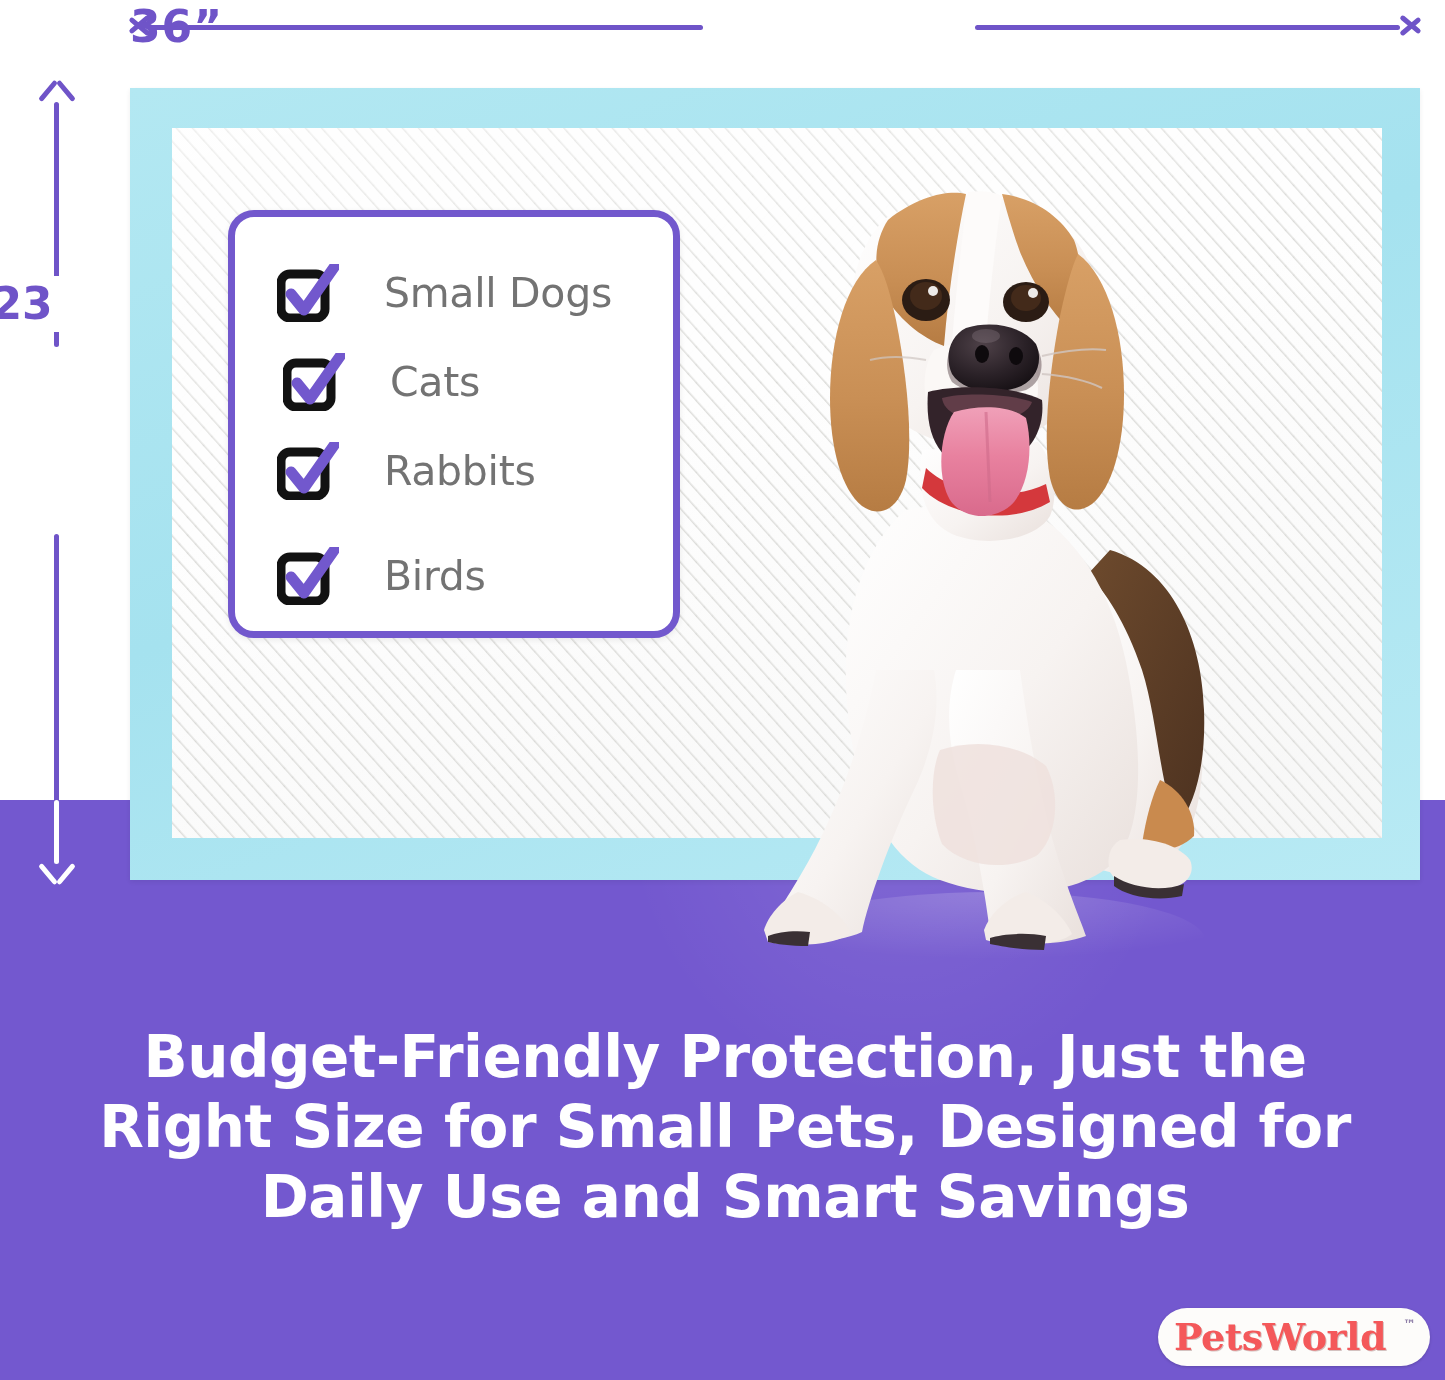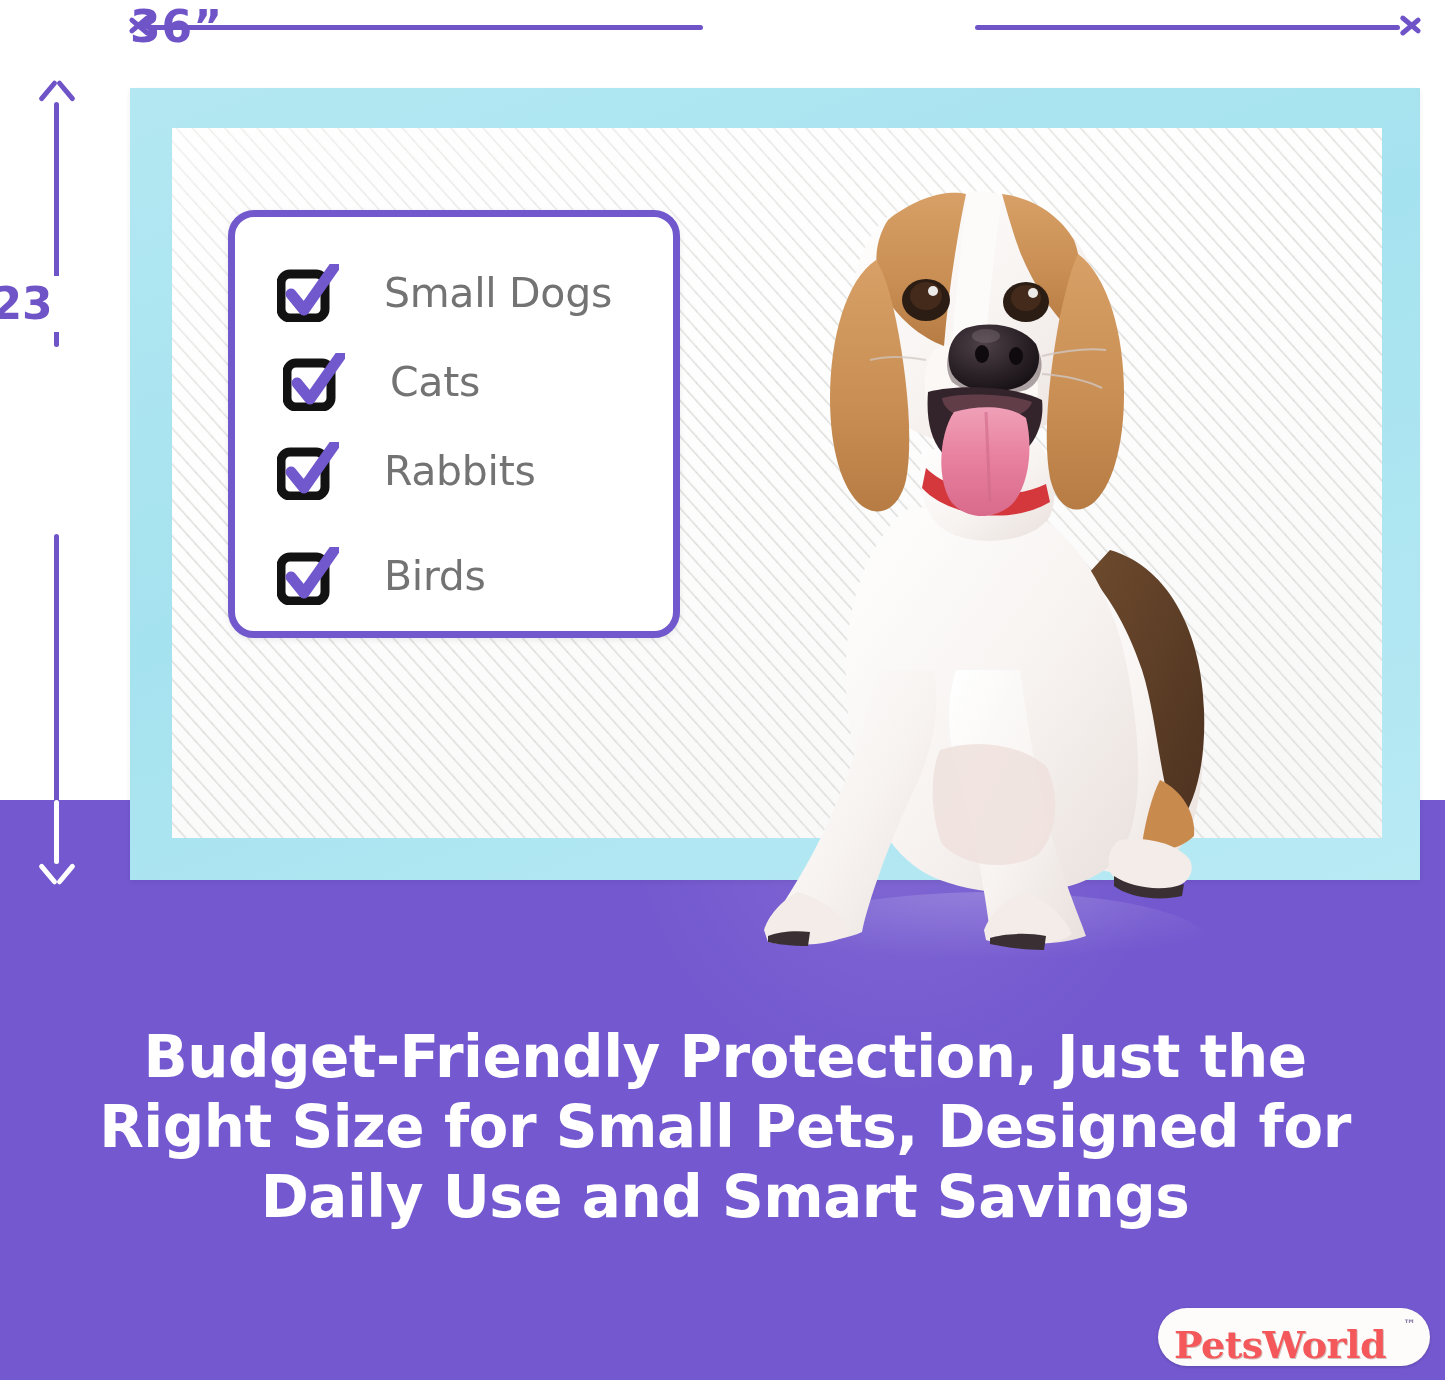--- a/index.html
+++ b/index.html
@@ -263,21 +263,21 @@
     left: 1158px;
     top: 1308px;
     width: 272px;
     height: 58px;
     background: #fdfcfa;
     border-radius: 29px;
     box-shadow: 0 1px 3px rgba(0,0,0,0.18);
   }
   .logo-text {
     position: absolute;
-    left: 0; top: 8px;
+    left: 0; top: 0;
     width: 244px;
     height: 50px;
     line-height: 58px;
     text-align: center;
     font-family: "DejaVu Serif", serif;
     font-size: 38px;
     font-weight: bold;
     color: #f4585a;
     text-shadow: 1px 1px 0 rgba(120,60,60,0.30);
     letter-spacing: -0.5px;

